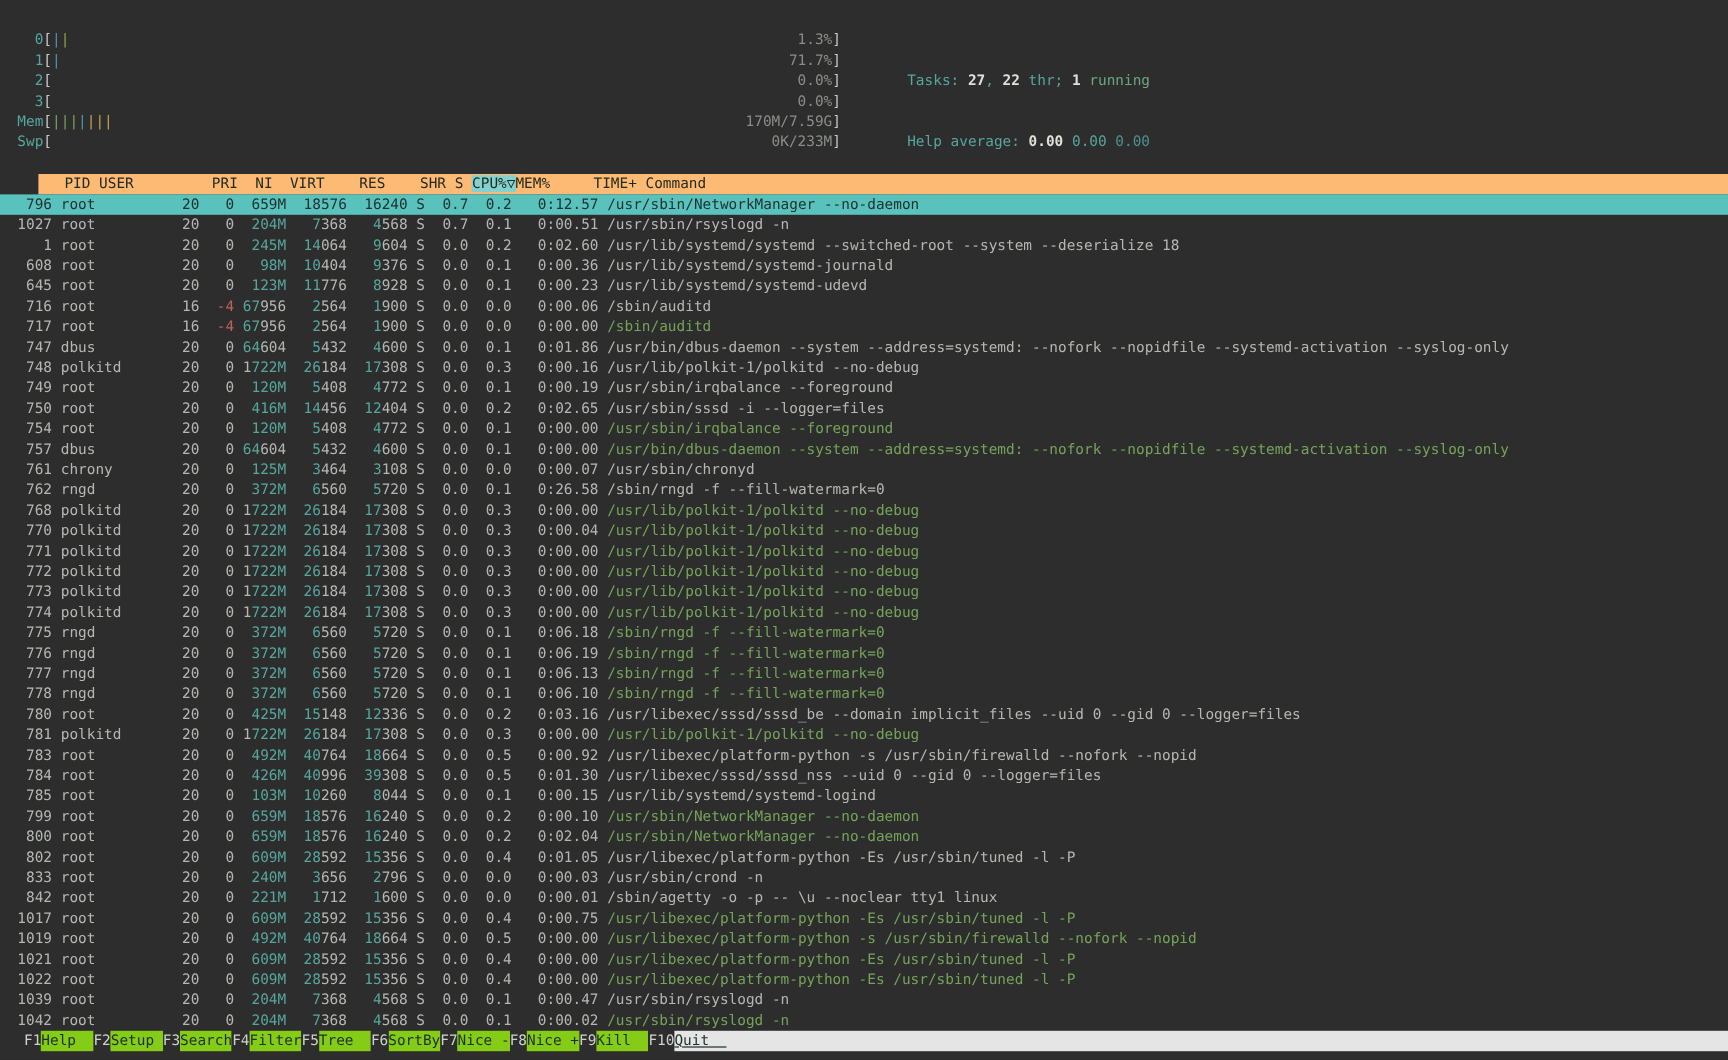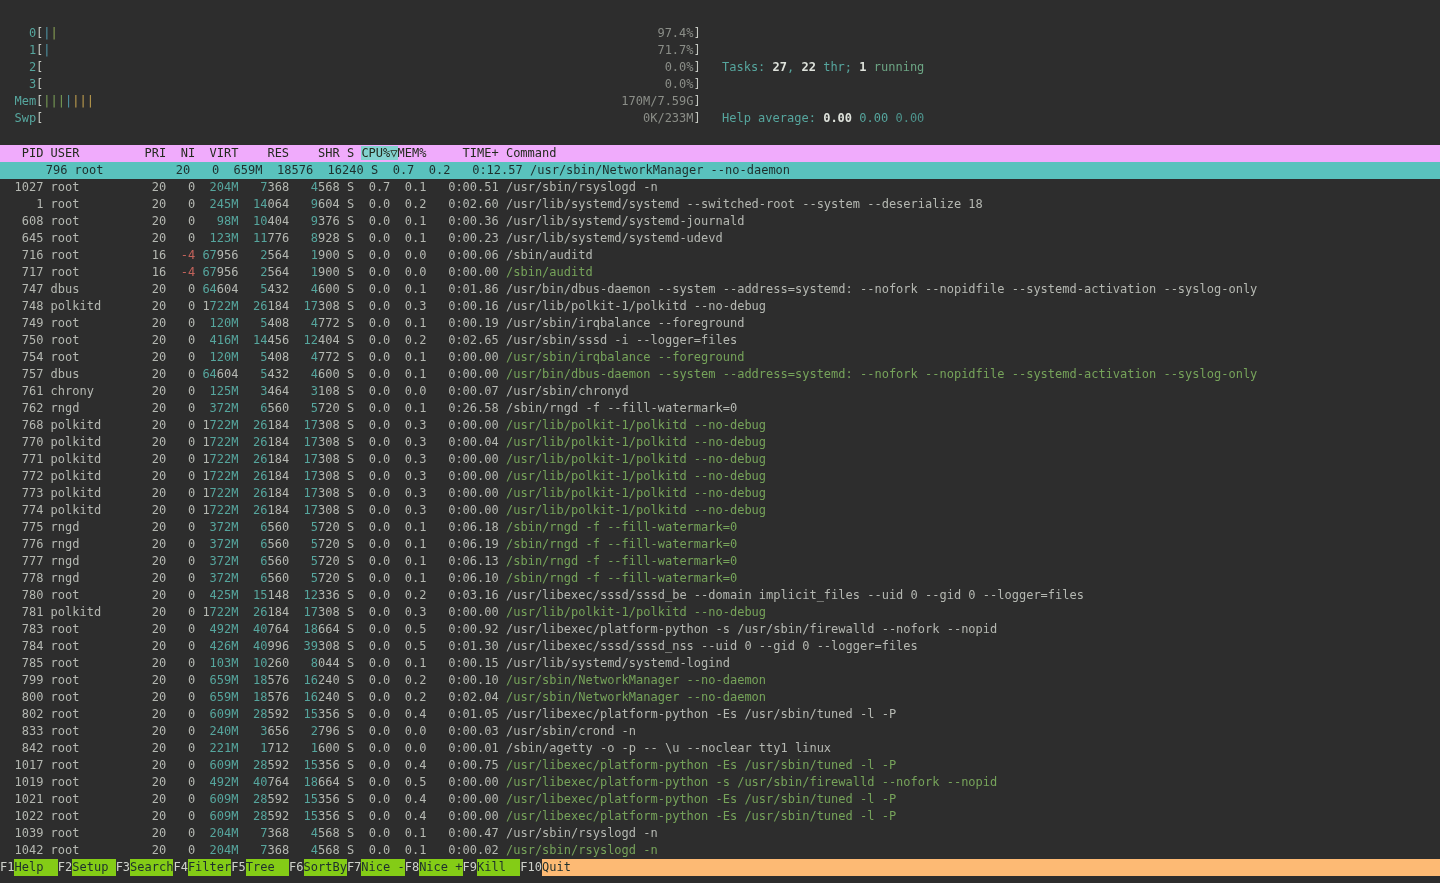--- a/index.html
+++ b/index.html
@@ -32,48 +32,48 @@
 
   
   #meters{position:absolute;left:0;top:25px;}
   .meter-line{white-space:pre;height:17px;display:flex;}
   .meter-label{width:5ch;display:inline-block;}
   .meter-inner{width:90ch;display:inline-block;position:relative;}
   .meter-bars{position:absolute;left:0;top:0;}
   .meter-pct{position:absolute;right:0;top:0;}
 
   
-  #summary{position:absolute;left:722px;top:25px;white-space:pre;text-align:center;}
+  #summary{position:absolute;left:756px;top:25px;white-space:pre;text-align:center;}
   #summary div{height:17px;}
 
   
   #table{position:absolute;left:0;top:145px;right:0;}
   .hrow{
-    background:#f0abfc;color:#232a1e;height:17px;white-space:pre;
+    background:#fdba74;color:#232a1e;height:17px;white-space:pre;margin-left:32px;
   }
   .hrow span{color:#232a1e;}
   .hsort{background:#83d2cf;color:#1e2f2d;}
   .prow{height:17px;white-space:pre;}
-  .prow.sel{background:#59c2bd;padding-left:24px;}
+  .prow.sel{background:#59c2bd;}
   .prow.sel span{color:#1e2f2d !important;}
 
   
   #fnbar{
     position:absolute;left:0;top:859px;right:0;height:17px;
-    display:flex;white-space:pre;
+    display:flex;white-space:pre;padding-left:20px;
   }
   .fnkey{color:#cfd2cc;background:#2d2d2d;}
   .fnlabel{background:#84cc16;color:#1e2f2d;}
-  .fnfill{flex:1;background:#fdba74;}
+  .fnfill{flex:1;background:#e5e5e5;text-decoration:underline;}
 </style>
 </head>
 <body>
 
 <div id="meters">
-    <div class="meter-line"><span class="meter-label c-teal">    0</span><span class="bracket">[</span><span class="meter-inner"><span class="meter-bars"><span class="bar-blue">|</span><span class="bar-green">|</span></span><span class="meter-pct c-dim">97.4%</span></span><span class="bracket">]</span></div>
+    <div class="meter-line"><span class="meter-label c-teal">    0</span><span class="bracket">[</span><span class="meter-inner"><span class="meter-bars"><span class="bar-blue">|</span><span class="bar-green">|</span></span><span class="meter-pct c-dim">1.3%</span></span><span class="bracket">]</span></div>
     <div class="meter-line"><span class="meter-label c-teal">    1</span><span class="bracket">[</span><span class="meter-inner"><span class="meter-bars"><span class="bar-blue">|</span></span><span class="meter-pct c-dim">71.7%</span></span><span class="bracket">]</span></div>
     <div class="meter-line"><span class="meter-label c-teal">    2</span><span class="bracket">[</span><span class="meter-inner"><span class="meter-bars"></span><span class="meter-pct c-dim">0.0%</span></span><span class="bracket">]</span></div>
     <div class="meter-line"><span class="meter-label c-teal">    3</span><span class="bracket">[</span><span class="meter-inner"><span class="meter-bars"></span><span class="meter-pct c-dim">0.0%</span></span><span class="bracket">]</span></div>
     <div class="meter-line"><span class="meter-label c-teal">  Mem</span><span class="bracket">[</span><span class="meter-inner"><span class="meter-bars"><span class="bar-memgreen">|</span><span class="bar-memgreen">|</span><span class="bar-memgreen">|</span><span class="bar-blue">|</span><span class="bar-yellow">|</span><span class="bar-yellow">|</span><span class="bar-yellow">|</span></span><span class="meter-pct c-dim">170M/7.59G</span></span><span class="bracket">]</span></div>
     <div class="meter-line"><span class="meter-label c-teal">  Swp</span><span class="bracket">[</span><span class="meter-inner"><span class="meter-bars"></span><span class="meter-pct c-dim">0K/233M</span></span><span class="bracket">]</span></div>
   </div>
 
 <div id="summary">
   <div><span class="c-teal">Tasks: </span><span class="c-bright">27</span><span class="c-teal">, </span><span class="c-bright">22</span><span class="c-teal"> thr; </span><span class="c-bright">1</span><span class="c-run"> running</span></div>
   <div><span class="c-teal">Help average: </span><span class="c-bright">0.00</span><span> </span><span class="c-load2">0.00</span><span> </span><span class="c-load3">0.00</span></div>

